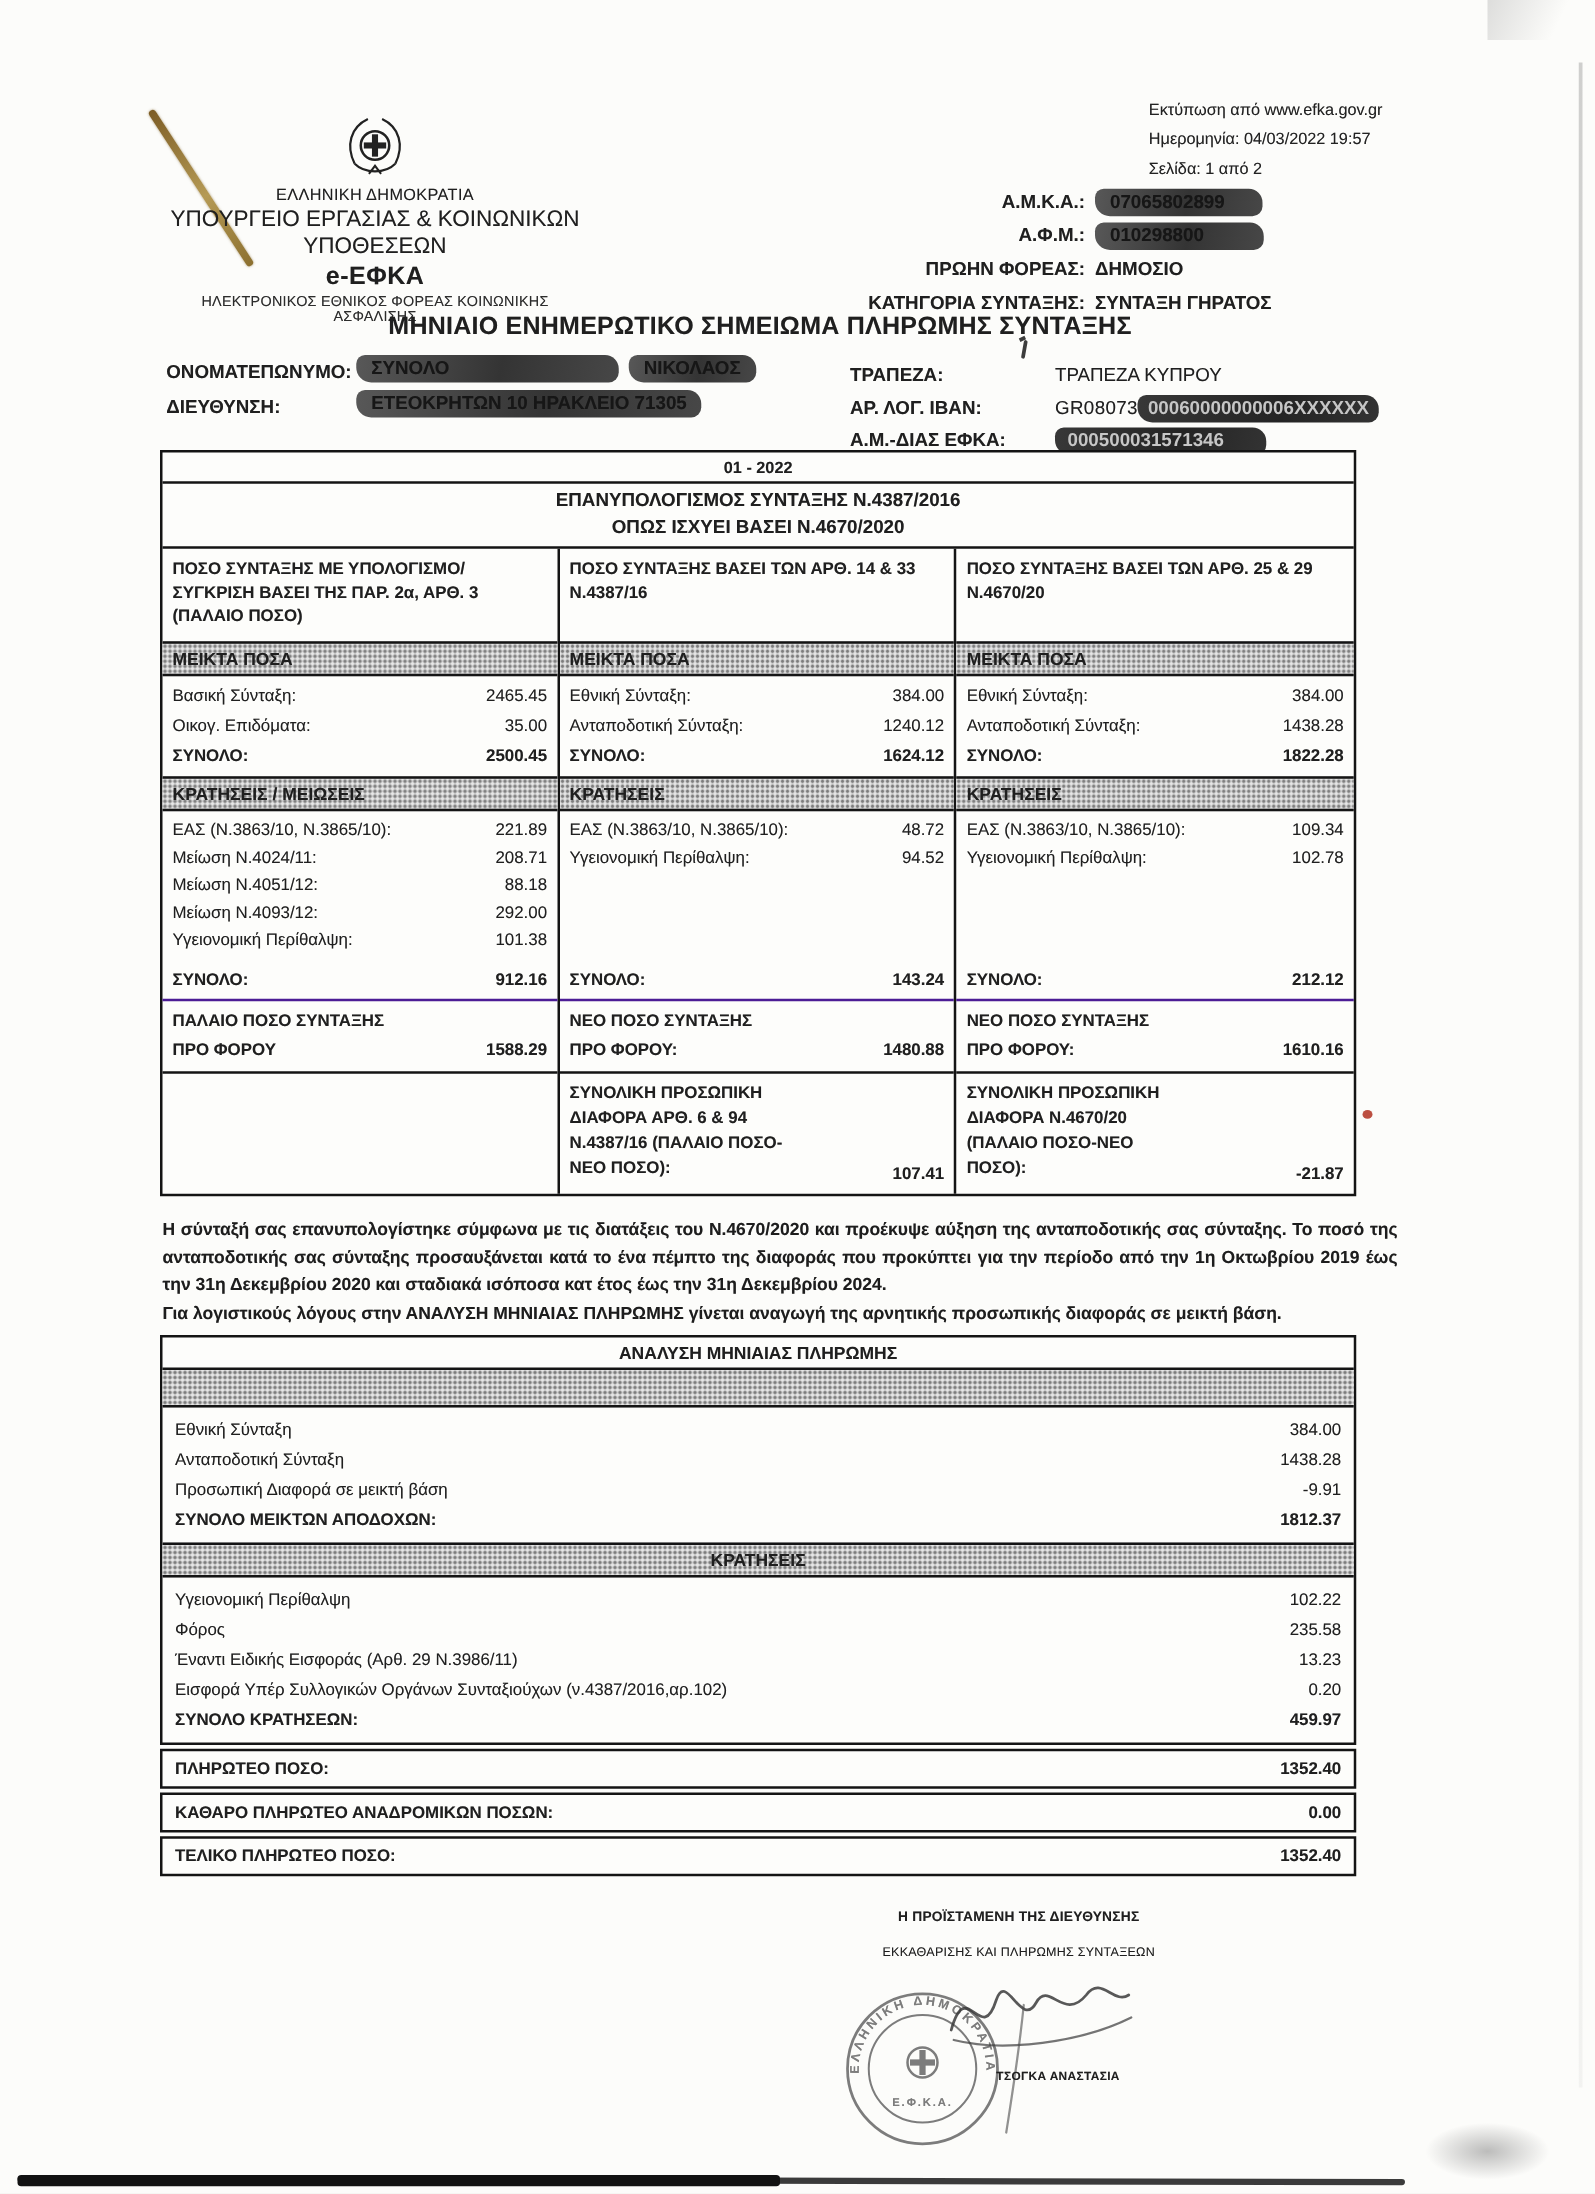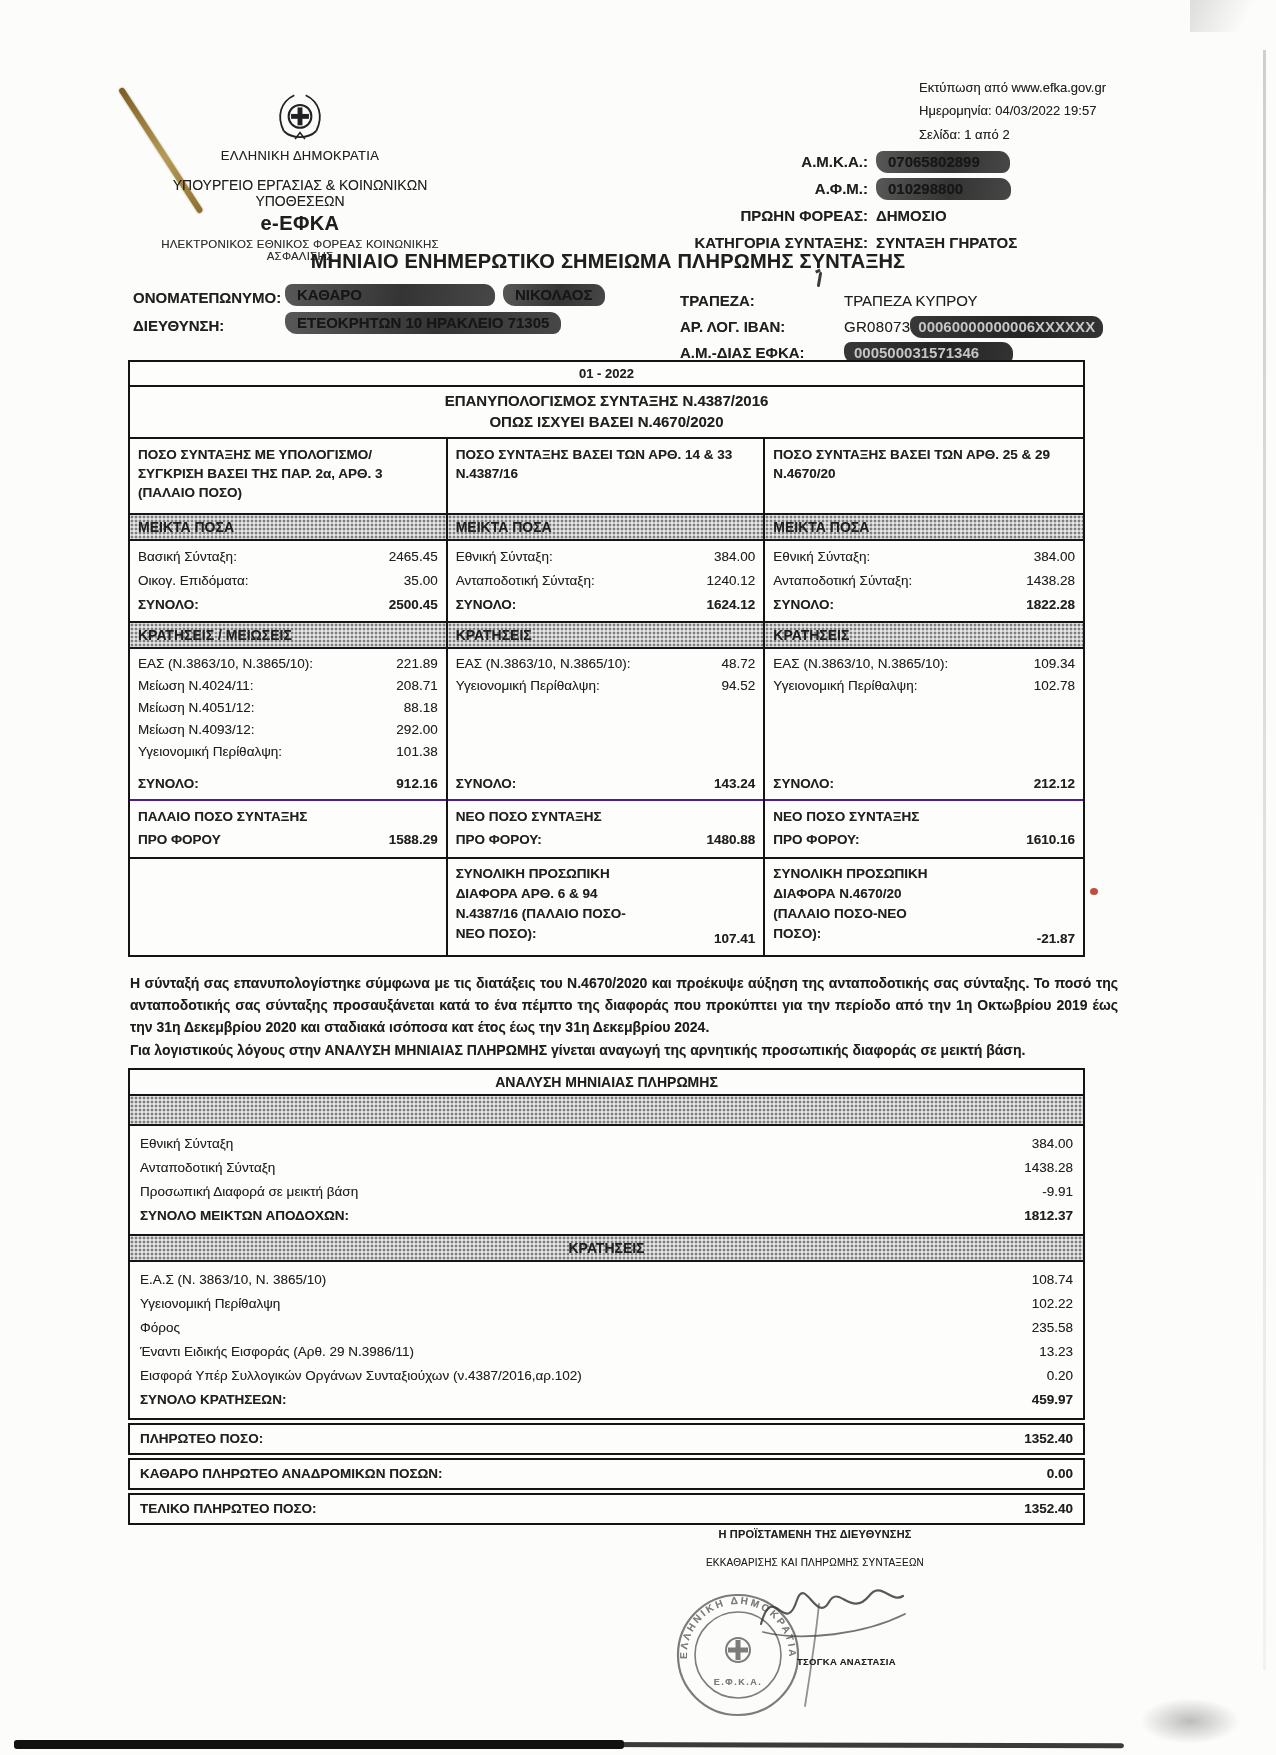--- a/index.html
+++ b/index.html
@@ -25,21 +25,21 @@
     background:linear-gradient(115deg, rgba(140,140,140,.28), transparent 65%); }
   .hand-tick { position:absolute; left:818px; top:272px; width:3px; height:15px; background:#3c3c3c;
     transform:rotate(10deg); border-radius:2px; }
   .hand-tick::after { content:""; position:absolute; left:-4px; top:-2px; width:5px; height:3px;
     background:#3c3c3c; transform:rotate(-35deg); }
 
   
   .gov-block { position:absolute; left:130px; top:92px; width:340px; text-align:center; }
   .gov-emblem { display:block; margin:0 auto 4px; }
   .gov-l1 { font-size:13px; letter-spacing:.3px; }
-  .gov-l2 { font-size:14px; margin-top:14px; }
+  .gov-l2 { font-size:18px; margin-top:2px; }
   .gov-org { font-size:20px; font-weight:700; margin-top:3px; letter-spacing:.4px; }
   .gov-l3 { font-size:11.5px; margin-top:3px; letter-spacing:.2px; color:#2c2c2c; }
 
   .print-block { position:absolute; right:170px; top:76px; text-align:left; font-size:13px; line-height:1.8; color:#222; }
 
   .ids-grid { position:absolute; left:600px; top:148px; display:grid; grid-template-columns:268px max-content;
     column-gap:8px; font-size:15px; font-weight:700; line-height:27px; }
   .ids-label { text-align:right; }
   .ids-value { text-align:left; }
 
@@ -163,21 +163,21 @@
     <div class="ids-value">ΔΗΜΟΣΙΟ</div>
     <div class="ids-label">ΚΑΤΗΓΟΡΙΑ ΣΥΝΤΑΞΗΣ:</div>
     <div class="ids-value">ΣΥΝΤΑΞΗ ΓΗΡΑΤΟΣ</div>
   </div>
 
   <div class="doc-title">ΜΗΝΙΑΙΟ ΕΝΗΜΕΡΩΤΙΚΟ ΣΗΜΕΙΩΜΑ ΠΛΗΡΩΜΗΣ ΣΥΝΤΑΞΗΣ</div>
 
   <div class="recip-left">
     <div class="recip-row">
       <span class="recip-label">ΟΝΟΜΑΤΕΠΩΝΥΜΟ:</span>
-      <span class="redact redact-wide" style="margin-right:8px">ΚΑΘΑΡΟ</span>
+      <span class="redact redact-wide" style="margin-right:8px">ΣΥΝΟΛΟ</span>
       <span class="redact">ΝΙΚΟΛΑΟΣ</span>
     </div>
     <div class="recip-row">
       <span class="recip-label">ΔΙΕΥΘΥΝΣΗ:</span>
       <span class="redact">ΕΤΕΟΚΡΗΤΩΝ 10 ΗΡΑΚΛΕΙΟ 71305</span>
     </div>
   </div>
 
   <div class="recip-right">
     <span class="recip-label">ΤΡΑΠΕΖΑ:</span>
@@ -378,24 +378,20 @@
             <span>Προσωπική Διαφορά σε μεικτή βάση</span>
             <span class="val">-9.91</span>
           </div>
         <div class="row row-total">
             <span>ΣΥΝΟΛΟ ΜΕΙΚΤΩΝ ΑΠΟΔΟΧΩΝ:</span>
             <span class="val">1812.37</span>
           </div>
       </div>
       <div class="band t2-band-krat">ΚΡΑΤΗΣΕΙΣ</div>
       <div class="t2-body">
-        <div class="row">
-            <span>Ε.Α.Σ (Ν. 3863/10, Ν. 3865/10)</span>
-            <span class="val">108.74</span>
-          </div>
         <div class="row">
             <span>Υγειονομική Περίθαλψη</span>
             <span class="val">102.22</span>
           </div>
         <div class="row">
             <span>Φόρος</span>
             <span class="val">235.58</span>
           </div>
         <div class="row">
             <span>Έναντι Ειδικής Εισφοράς (Αρθ. 29 Ν.3986/11)</span>

